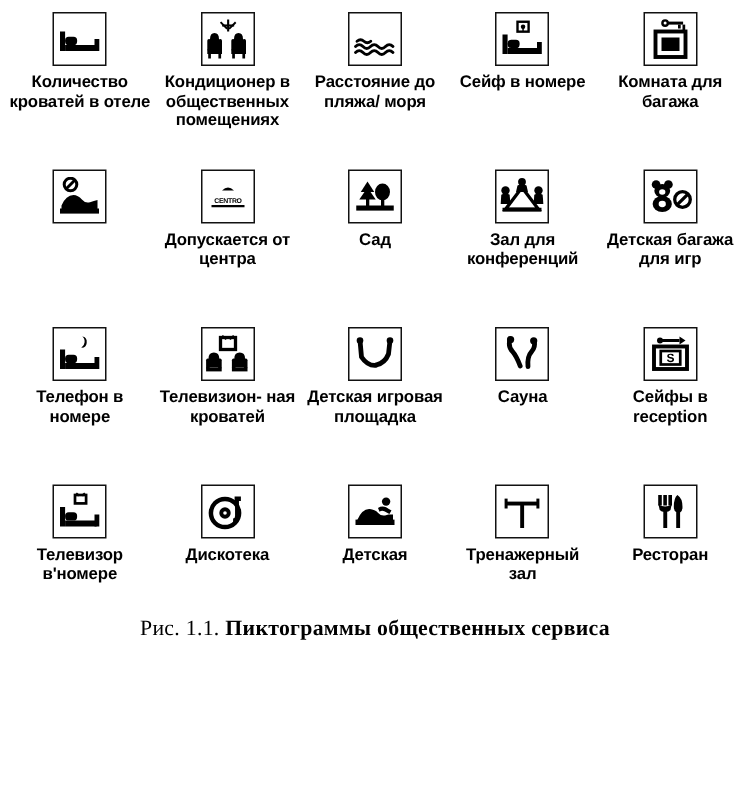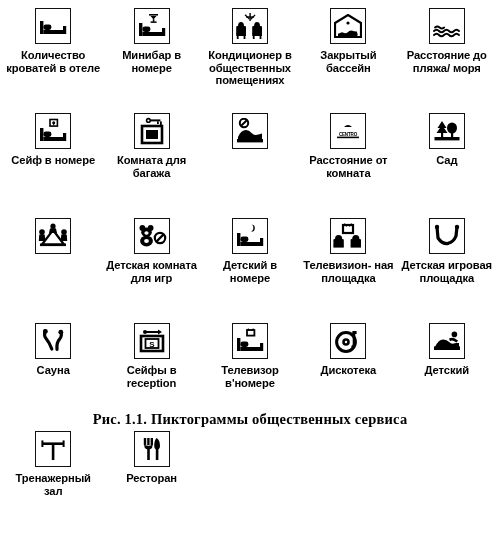--- a/index.html
+++ b/index.html
@@ -64,21 +64,21 @@
     left: 0;
     right: 0;
     bottom: 8px;
     text-align: center;
     font-family: "Liberation Serif", serif;
     font-size: 14.5px;
     font-weight: bold;
     letter-spacing: 0.2px;
   }
   .fig-caption .num {
-    font-weight: bold;
+    font-weight: normal;
   }
   .centro-label {
     font-size: 4.6px;
     font-weight: bold;
     font-family: "Liberation Sans", sans-serif;
     letter-spacing: -0.2px;
   }
 </style>
 </head>
 <body>
@@ -92,35 +92,20 @@
         <svg width="30" height="22" viewBox="0 0 30 22">
           <rect x="2" y="6" width="3.4" height="13" fill="#000"></rect>
           <rect x="5.4" y="9.5" width="8" height="5.5" rx="2.4" fill="#000"></rect>
           <rect x="5.4" y="15" width="21" height="4" fill="#000"></rect>
           <rect x="25" y="11" width="3.2" height="8" fill="#000"></rect>
         </svg>
       </div>
       <div class="caption-text">Количество кроватей в отеле</div>
     </div>
 
-    <div class="cell">
-      <div class="pictogram">
-        <svg width="30" height="26" viewBox="0 0 30 26">
-          <rect x="12" y="1" width="9" height="1.6" fill="#000"></rect>
-          <polygon points="13.5,3 19.5,3 16.5,6.6" fill="#000"></polygon>
-          <rect x="15.8" y="6.2" width="1.6" height="2.6" fill="#000"></rect>
-          <rect x="13.6" y="8.4" width="6" height="1.5" fill="#000"></rect>
-          <rect x="2" y="10" width="3.4" height="13" fill="#000"></rect>
-          <rect x="5.4" y="13.5" width="8" height="5.5" rx="2.4" fill="#000"></rect>
-          <rect x="5.4" y="19" width="21" height="4" fill="#000"></rect>
-          <rect x="25" y="15" width="3.2" height="8" fill="#000"></rect>
-        </svg>
-      </div>
-      <div class="caption-text">Минибар в номере</div>
-    </div>
 
     <div class="cell">
       <div class="pictogram">
         <svg width="30" height="28" viewBox="0 0 30 28">
           <g fill="#000">
             <rect x="14.4" y="1" width="1.4" height="8"></rect>
             <rect x="11.1" y="4.3" width="8" height="1.4"></rect>
             <rect x="11.6" y="1.9" width="1.3" height="6.2" transform="rotate(-45 12.2 5)"></rect>
             <rect x="17.3" y="1.9" width="1.3" height="6.2" transform="rotate(45 17.9 5)"></rect>
           </g>
@@ -138,31 +123,20 @@
             <rect x="24.6" y="14" width="2.4" height="8" rx="1.1"></rect>
             <rect x="17.2" y="21" width="9.8" height="3"></rect>
             <rect x="17.8" y="24" width="1.8" height="3"></rect>
             <rect x="24.6" y="24" width="1.8" height="3"></rect>
           </g>
         </svg>
       </div>
       <div class="caption-text">Кондиционер в общественных помещениях</div>
     </div>
 
-    <div class="cell">
-      <div class="pictogram">
-        <svg width="28" height="24" viewBox="0 0 28 24">
-          <path d="M14 1 L27 9 L27 23 L1 23 L1 9 Z" fill="none" stroke="#000" stroke-width="2.2"></path>
-          <circle cx="14" cy="9" r="1.6" fill="#000"></circle>
-          <path d="M4 21 q3 -4 6 -2 q2 1.3 4 -1 q2 -2.4 4.6 -1.2 q2.2 1 4.4 0.6 L23.4 21 Z" fill="#000"></path>
-          <rect x="4" y="19.5" width="19.4" height="3.2" fill="#000"></rect>
-        </svg>
-      </div>
-      <div class="caption-text">Закрытый бассейн</div>
-    </div>
 
 
     <div class="cell">
       <div class="pictogram">
         <svg width="30" height="30" viewBox="0 0 30 30">
           <g fill="none" stroke="#000" stroke-width="1.9" stroke-linecap="round">
             <path d="M2 20 q2.5 -2.6 5 0 q2.5 2.6 5 0 q2.5 -2.6 5 0 q2.5 2.6 5 0 q2.5 -2.6 5 0"></path>
             <path d="M2 24 q2.5 -2.6 5 0 q2.5 2.6 5 0 q2.5 -2.6 5 0 q2.5 2.6 5 0 q2.5 -2.6 5 0"></path>
             <path d="M3 16.5 q2.4 -2 4.6 0 q2.2 2 4.6 0"></path>
           </g>
@@ -216,21 +190,21 @@
 
 
     <div class="cell">
       <div class="pictogram">
         <svg width="30" height="18" viewBox="0 0 30 18">
           <path d="M11 5 q4 -4 8 0" fill="#000"></path>
           <text class="centro-label" x="15" y="13.5" text-anchor="middle" fill="#000">CENTRO</text>
           <line x1="4" y1="15.4" x2="26" y2="15.4" stroke="#000" stroke-width="1.6"></line>
         </svg>
       </div>
-      <div class="caption-text">Расстояние от комната</div>
+      <div class="caption-text">Допускается от центра</div>
     </div>
 
 
     <div class="cell">
       <div class="pictogram">
         <svg width="28" height="24" viewBox="0 0 28 24">
           <g fill="#000">
             <polygon points="9,2 13.5,9 4.5,9"></polygon>
             <polygon points="9,6 14.5,14 3.5,14"></polygon>
             <rect x="8" y="13" width="2.2" height="6"></rect>
@@ -251,51 +225,52 @@
             <circle cx="4" cy="9" r="2.8"></circle>
             <circle cx="26" cy="9" r="2.8"></circle>
             <path d="M1.2 11.8 q2.8 -1.6 5.6 0 L7.2 18 L0.8 18 Z"></path>
             <path d="M23.2 11.8 q2.8 -1.6 5.6 0 L29.2 18 L22.8 18 Z"></path>
             <path d="M12 5.6 q3 -1.4 6 0 L19 10 L11 10 Z"></path>
           </g>
           <path d="M15 7 L26 21.5 L4 21.5 Z" fill="none" stroke="#000" stroke-width="2.2"></path>
           <rect x="2" y="20.5" width="26" height="2.6" fill="#000"></rect>
         </svg>
       </div>
+      <div class="caption-text">Зал для конференций</div>
     </div>
 
     <div class="cell">
       <div class="pictogram">
         <svg width="30" height="24" viewBox="0 0 30 24">
           <g fill="#000">
             <circle cx="5.4" cy="4" r="2.9"></circle>
             <circle cx="13.6" cy="4" r="2.9"></circle>
             <ellipse cx="9.5" cy="8.2" rx="5.3" ry="4.6"></ellipse>
             <ellipse cx="9.5" cy="9" rx="2.1" ry="1.8" fill="#fff"></ellipse>
             <ellipse cx="9.5" cy="17" rx="6.4" ry="5.4"></ellipse>
             <ellipse cx="9.5" cy="17" rx="2.4" ry="2.1" fill="#fff"></ellipse>
           </g>
           <circle cx="23" cy="14" r="5.2" fill="none" stroke="#000" stroke-width="2.2"></circle>
           <line x1="19.4" y1="17.6" x2="26.6" y2="10.4" stroke="#000" stroke-width="2.2"></line>
         </svg>
       </div>
-      <div class="caption-text">Детская комната для игр</div>
+      <div class="caption-text">Детская багажа для игр</div>
     </div>
 
     <div class="cell">
       <div class="pictogram">
         <svg width="30" height="26" viewBox="0 0 30 26">
           <path d="M16.8 1.4 q3.4 0.4 3 4.2 q-0.4 3.4 -3.6 3.2 q2 -1.2 2.2 -3.6 q0.2 -2.6 -1.6 -3.8 Z" fill="#000"></path>
           <rect x="2" y="10" width="3.4" height="13" fill="#000"></rect>
           <rect x="5.4" y="13.5" width="8" height="5.5" rx="2.4" fill="#000"></rect>
           <rect x="5.4" y="19" width="21" height="4" fill="#000"></rect>
           <rect x="25" y="15" width="3.2" height="8" fill="#000"></rect>
         </svg>
       </div>
-      <div class="caption-text">Детский в номере</div>
+      <div class="caption-text">Телефон в номере</div>
     </div>
 
     <div class="cell">
       <div class="pictogram">
         <svg width="30" height="26" viewBox="0 0 30 26">
           <rect x="10" y="2" width="10" height="8" fill="none" stroke="#000" stroke-width="2.2"></rect>
           <line x1="11" y1="1" x2="14" y2="3" stroke="#000" stroke-width="1.6"></line>
           <line x1="19" y1="1" x2="16" y2="3" stroke="#000" stroke-width="1.6"></line>
           <g fill="#000">
             <path d="M2 16 q0 -4 3.6 -4 q3.6 0 3.6 4 l0 6 l-7.2 0 z"></path>
@@ -304,21 +279,21 @@
             <rect x="0.4" y="22" width="10.4" height="2.6"></rect>
           </g>
           <g fill="#000">
             <path d="M19.2 16 q0 -4 3.6 -4 q3.6 0 3.6 4 l0 6 l-7.2 0 z"></path>
             <rect x="17.6" y="16" width="2.4" height="7" rx="1.1"></rect>
             <rect x="25.6" y="16" width="2.4" height="7" rx="1.1"></rect>
             <rect x="17.6" y="22" width="10.4" height="2.6"></rect>
           </g>
         </svg>
       </div>
-      <div class="caption-text">Телевизион- ная площадка</div>
+      <div class="caption-text">Телевизион- ная кроватей</div>
     </div>
 
     <div class="cell">
       <div class="pictogram">
         <svg width="28" height="24" viewBox="0 0 28 24">
           <g fill="none" stroke="#000" stroke-width="3.2" stroke-linecap="round">
             <path d="M4 3 L5 14 q4 6 9.5 5.6"></path>
             <path d="M24 3 L23 12 q-2.4 6 -8 7.2"></path>
           </g>
           <circle cx="4" cy="3" r="2.2" fill="#000"></circle>
@@ -390,21 +365,21 @@
       <div class="pictogram">
         <svg width="30" height="24" viewBox="0 0 30 24">
           <g fill="#000">
             <circle cx="22.4" cy="5.4" r="2.8"></circle>
             <path d="M3 18 q3.5 -8 8.5 -7.6 q3.4 0.3 5.6 2.6 q2 2.2 4.6 1.6 L24 14 L27 14 L27 18 Z"></path>
             <path d="M17 9.6 q2.6 -1.6 5.4 -0.4 l3.6 2.2 l-1.4 2.2 l-3.4 -1.8 q-1.8 -0.6 -3.2 0.4 Z"></path>
             <rect x="2" y="17.4" width="26" height="3.6"></rect>
           </g>
         </svg>
       </div>
-      <div class="caption-text">Детский</div>
+      <div class="caption-text">Детская</div>
     </div>
 
     <div class="cell">
       <div class="pictogram">
         <svg width="28" height="26" viewBox="0 0 28 26">
           <g fill="#000">
             <rect x="3" y="6.4" width="22" height="2.6"></rect>
             <rect x="12.8" y="7" width="2.6" height="17"></rect>
             <rect x="2.4" y="4.4" width="2" height="6.6"></rect>
             <rect x="23.6" y="4.4" width="2" height="6.6"></rect>

